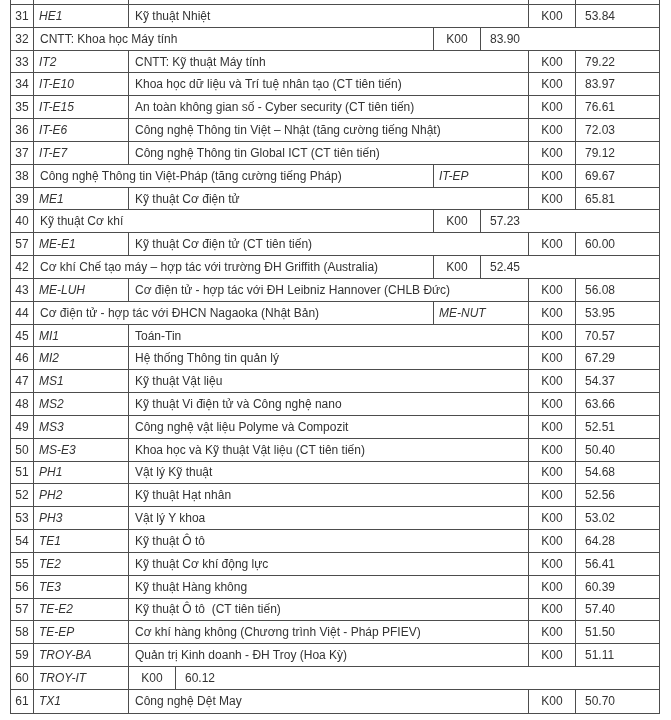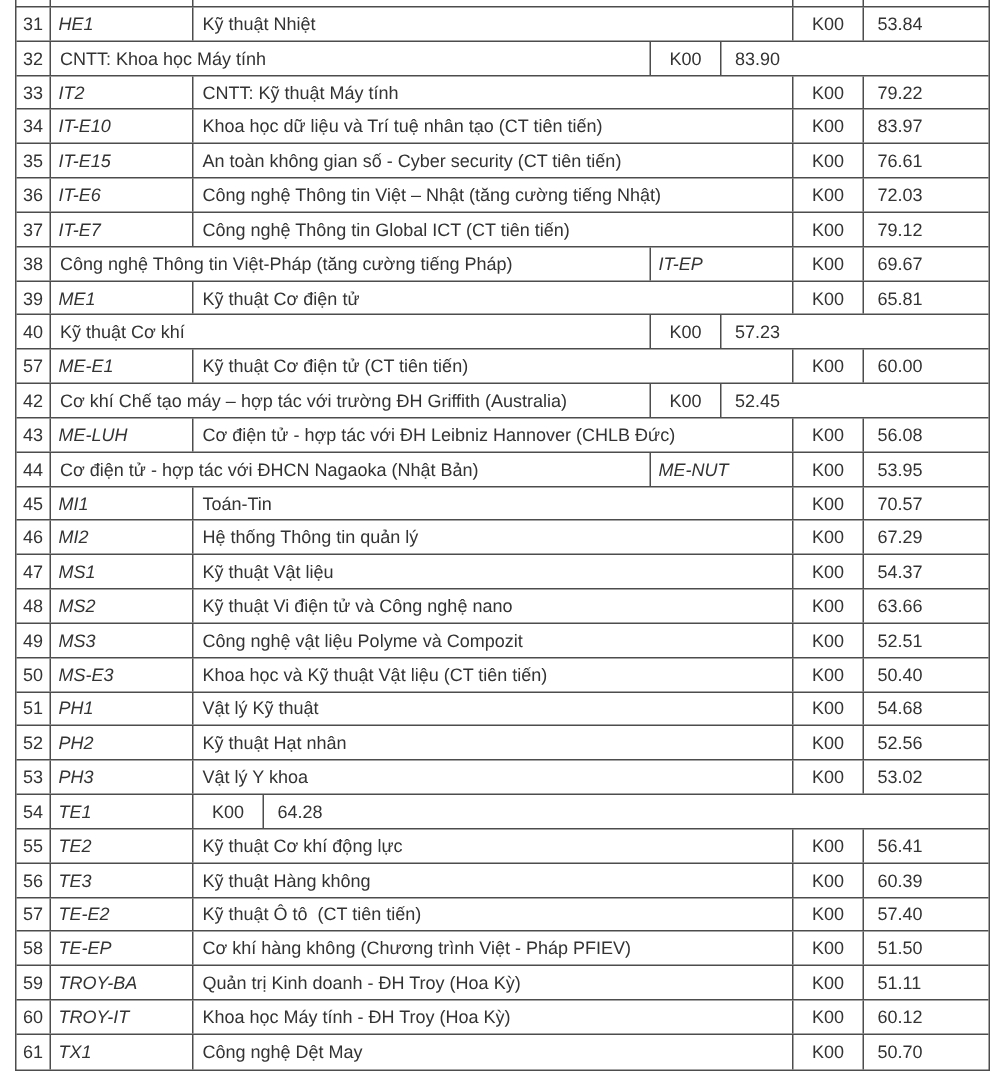--- a/index.html
+++ b/index.html
@@ -232,20 +232,21 @@
       <div class="row">
         <div class="cell c-no">53</div>
         <div class="cell c-code">PH3</div>
         <div class="cell c-name">Vật lý Y khoa</div>
         <div class="cell c-group">K00</div>
         <div class="cell c-score">53.02</div>
       </div>
       <div class="row">
         <div class="cell c-no">54</div>
         <div class="cell c-code">TE1</div>
+        <div class="cell c-name">Kỹ thuật Ô tô</div>
         <div class="cell c-group">K00</div>
         <div class="cell c-score">64.28</div>
       </div>
       <div class="row">
         <div class="cell c-no">55</div>
         <div class="cell c-code">TE2</div>
         <div class="cell c-name">Kỹ thuật Cơ khí động lực</div>
         <div class="cell c-group">K00</div>
         <div class="cell c-score">56.41</div>
       </div>
@@ -273,21 +274,20 @@
       <div class="row">
         <div class="cell c-no">59</div>
         <div class="cell c-code">TROY-BA</div>
         <div class="cell c-name">Quản trị Kinh doanh - ĐH Troy (Hoa Kỳ)</div>
         <div class="cell c-group">K00</div>
         <div class="cell c-score">51.11</div>
       </div>
       <div class="row">
         <div class="cell c-no">60</div>
         <div class="cell c-code">TROY-IT</div>
-        <div class="cell c-name">Khoa học Máy tính - ĐH Troy (Hoa Kỳ)</div>
         <div class="cell c-group">K00</div>
         <div class="cell c-score">60.12</div>
       </div>
       <div class="row">
         <div class="cell c-no">61</div>
         <div class="cell c-code">TX1</div>
         <div class="cell c-name">Công nghệ Dệt May</div>
         <div class="cell c-group">K00</div>
         <div class="cell c-score">50.70</div>
       </div>

